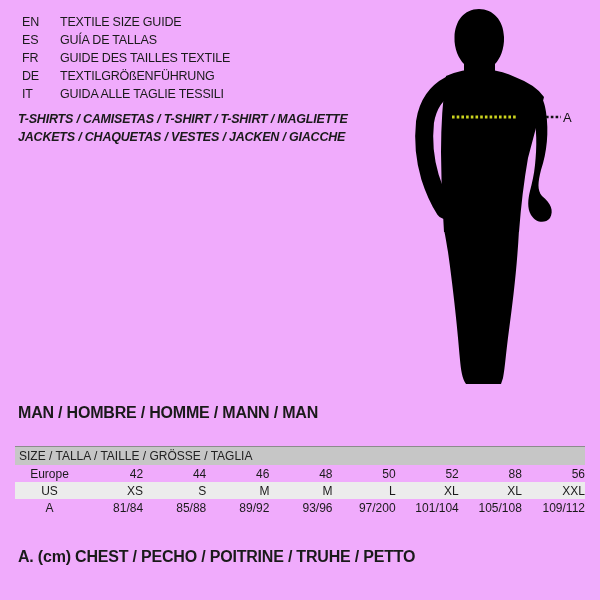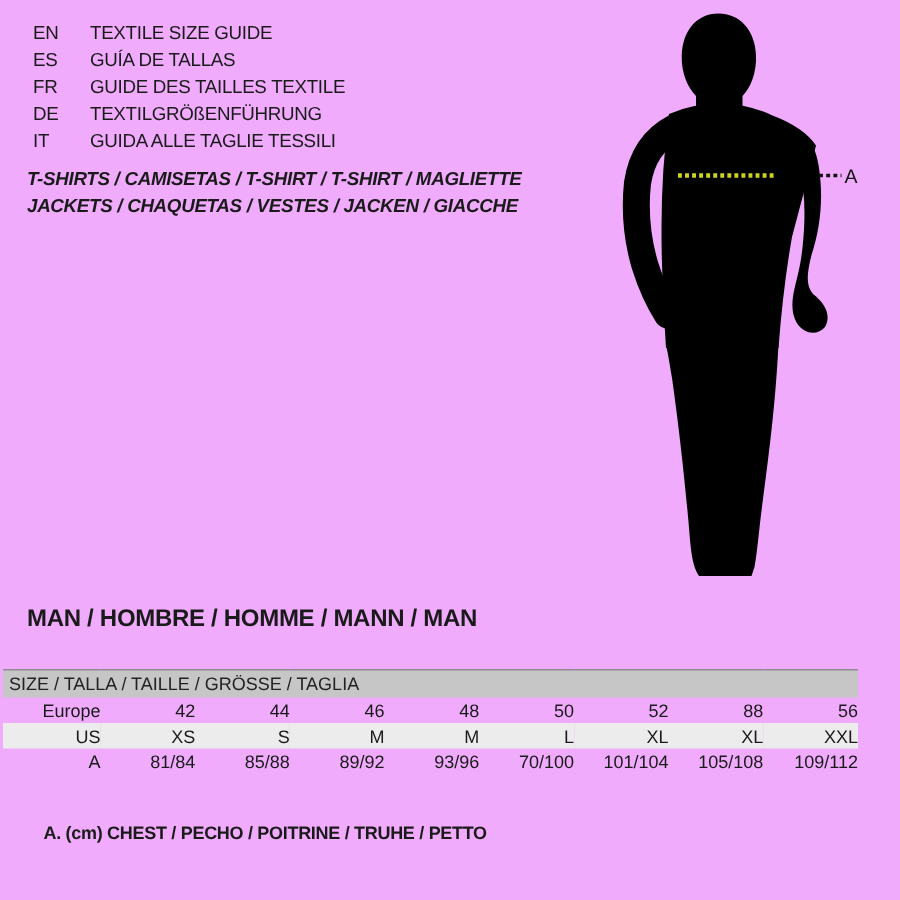--- a/index.html
+++ b/index.html
@@ -20,31 +20,31 @@
   
   .figure { position:absolute; left:0; top:0; }
   .figure text { font-family:"Liberation Sans", sans-serif; fill:#111; }
   .arm { fill:none; stroke:#000; stroke-width:18; stroke-linecap:round; }
 
   
   .section-title { position:absolute; left:18px; top:404px; font-weight:bold;
                    font-size:16px; letter-spacing:-0.2px; }
 
   
-  .size-table { position:absolute; left:2px; top:446px; width:570px;
+  .size-table { position:absolute; left:15px; top:446px; width:570px;
                 border-collapse:collapse; table-layout:fixed; font-size:12px; }
   .size-table thead td { background:#c6c6c6; border-top:1px solid #8c8c8c;
                          padding:2px 0 2px 4px; height:12px; color:#222; }
   .size-table tbody td { text-align:right; height:17px; padding:0; }
-  .size-table tbody td.lbl { text-align:right; padding-left:4px;margin-left:44px; }
+  .size-table tbody td.lbl { text-align:center; padding-left:4px;margin-left:44px; }
   .size-table tr.shade td { background:#ececec; }
 
   
   .footnote { position:absolute; left:18px; top:548px; font-weight:bold;
-              font-size:12px; letter-spacing:-0.2px;margin-left:11px; }
+              font-size:16px; letter-spacing:-0.2px; }
 </style>
 </head>
 <body>
 
 <div class="canvas">
 
   <div class="lang-list">
       <div class="lang-row">
         <span class="lang-code">EN</span>
         <span>TEXTILE SIZE GUIDE</span>
@@ -135,21 +135,21 @@
           <td>XL</td>
           <td>XL</td>
           <td>XXL</td>
         </tr>
         <tr>
           <td class="lbl">A</td>
           <td>81/84</td>
           <td>85/88</td>
           <td>89/92</td>
           <td>93/96</td>
-          <td>70/100</td>
+          <td>97/200</td>
           <td>101/104</td>
           <td>105/108</td>
           <td>109/112</td>
         </tr>
       </tbody>
   </table>
 
   <div class="footnote">A. (cm) CHEST / PECHO / POITRINE / TRUHE / PETTO</div>
 
 </div>

